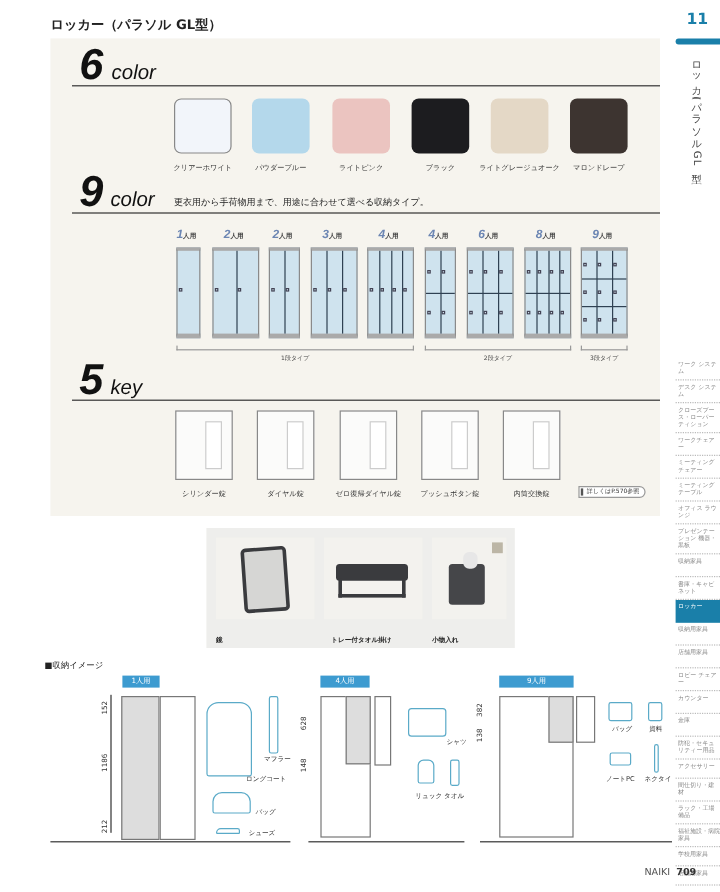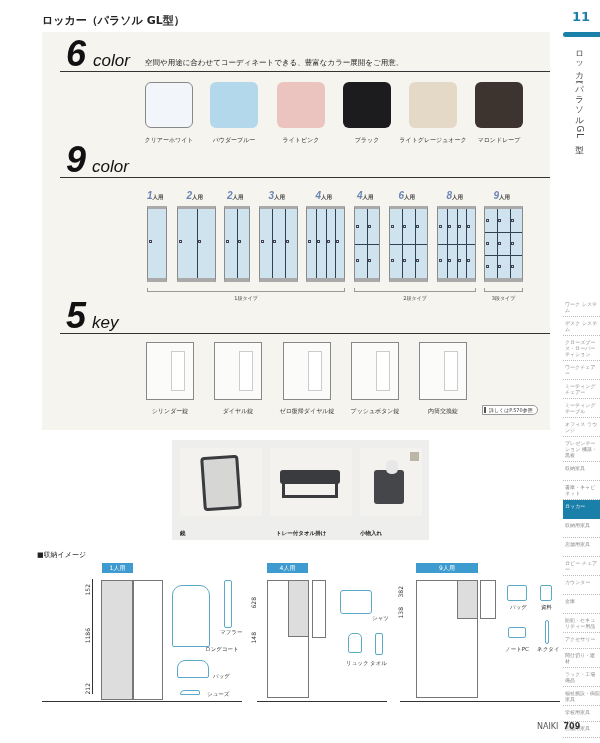--- a/index.html
+++ b/index.html
@@ -50,40 +50,40 @@
 <div class="page-title">ロッカー（パラソル GL型）</div>
 <div class="chapter-num">11</div>
 <div class="chapter-bar"></div>
 <div class="vert-title">ロッカー（パラソル GL型）</div>
 
 <div class="panel"></div>
 
 <div class="sec-head" style="top:34px">
   <span class="sec-num">6</span>
   <span class="sec-word" style="left:33px">color</span>
-  <span class="sec-desc">空間や用途に合わせてコーディネートできる、豊富なカラー展開をご用意。</span>
 </div>
 <div id="swatches">
     <div class="swatch" style="left: 145px; background: rgb(242, 245, 250); border: 1px solid rgb(136, 136, 136);"></div>
     <div class="sw-label" style="left: 129px;">クリアーホワイト</div>
     <div class="swatch" style="left: 210px; background: rgb(180, 216, 235);"></div>
     <div class="sw-label" style="left: 194px;">パウダーブルー</div>
     <div class="swatch" style="left: 277px; background: rgb(235, 196, 192);"></div>
     <div class="sw-label" style="left: 261px;">ライトピンク</div>
     <div class="swatch" style="left: 343px; background: rgb(28, 28, 31);"></div>
     <div class="sw-label" style="left: 327px;">ブラック</div>
     <div class="swatch" style="left: 409px; background: rgb(228, 216, 198);"></div>
     <div class="sw-label" style="left: 393px;">ライトグレージュオーク</div>
     <div class="swatch" style="left: 475px; background: rgb(61, 52, 48);"></div>
     <div class="sw-label" style="left: 459px;">マロンドレープ</div>
   </div>
 
 <div class="sec-head" style="top:140px">
   <span class="sec-num">9</span>
   <span class="sec-word">color</span>
+  <span class="sec-desc">更衣用から手荷物用まで、用途に合わせて選べる収納タイプ。</span>
 </div>
 <div id="lockers">
     <div class="type-label" style="left: 147px;"><span>1</span><small>人用</small></div>
     <div class="locker" style="left: 147px; width: 20px;">
       <div class="kh" style="left: 3%; top: 45%;"></div>
     </div>
     <div class="type-label" style="left: 186.5px;"><span>2</span><small>人用</small></div>
     <div class="locker" style="left: 177px; width: 39px;">
       <div class="div-v" style="left: 50%;"></div>
       <div class="kh" style="left: 3%; top: 45%;"></div>

